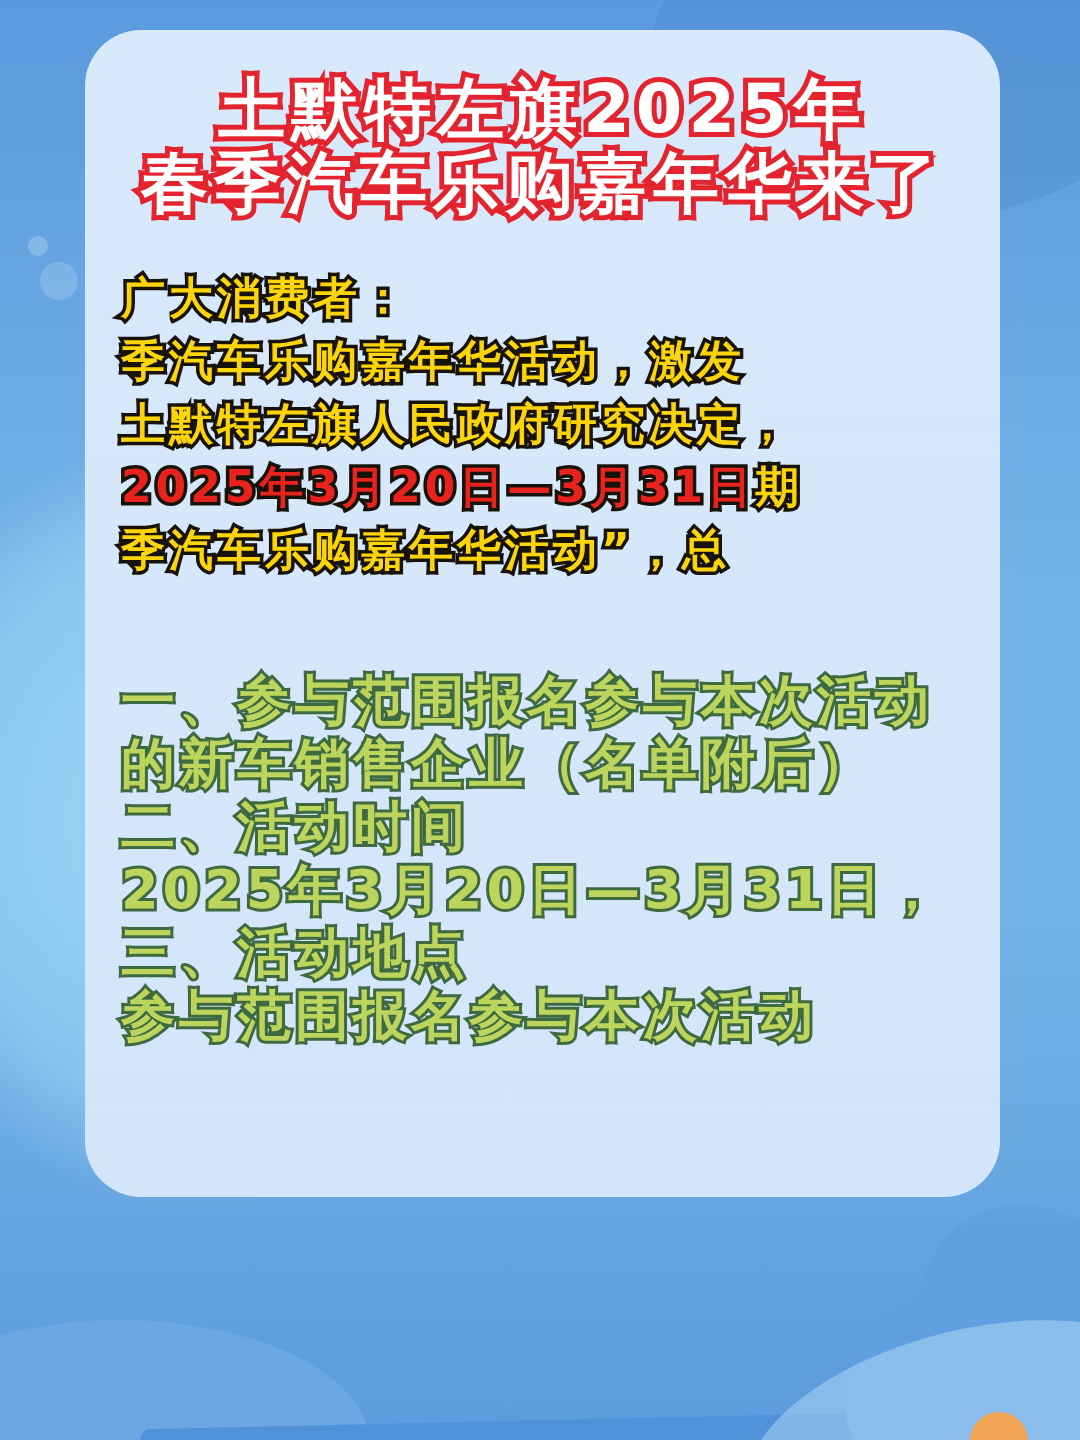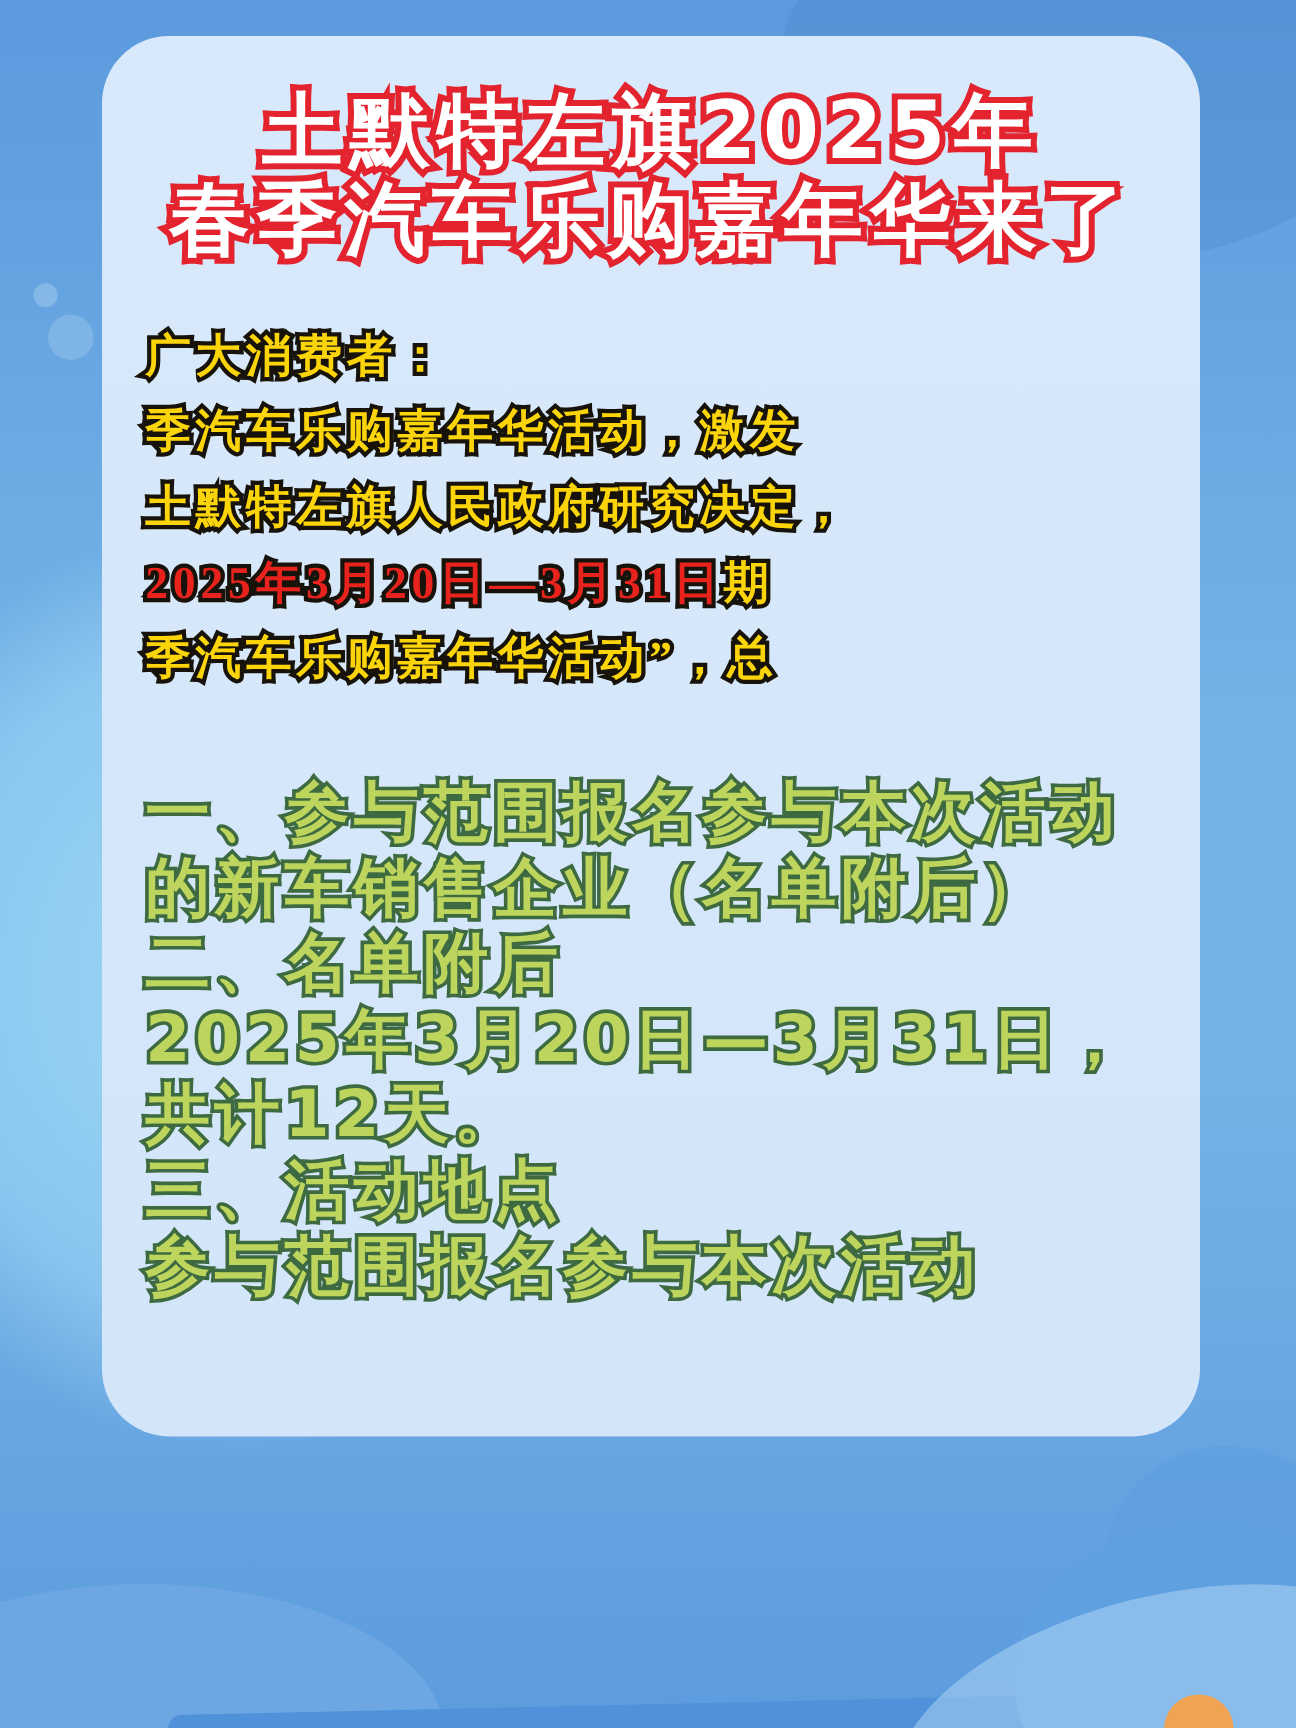--- a/index.html
+++ b/index.html
@@ -92,34 +92,33 @@
     font-weight: bold;
     letter-spacing: 6px;
     color: var(--title_fill);
     -webkit-text-stroke: 10px var(--title_stroke);
     paint-order: stroke fill;
     white-space: nowrap;
   }
 
   .notice { margin-top: 46px; }
   .notice-line {
-    font-size: 38px; line-height: 63px;
+    font-size: 44px; line-height: 63px;
     font-weight: bold;
     letter-spacing: 4px;
     white-space: nowrap;
-    font-family: Liberation Serif, serif;
   }
   .notice-line span {
     -webkit-text-stroke: 7px var(--ink);
     paint-order: stroke fill;
   }
   .notice-line span.yellow { color: var(--yellow); }
   .notice-line span.red    { color: var(--red); }
 
-  .sections { margin-top: 64px; }
+  .sections { margin-top: 88px; }
   .section-line {
     font-size: 54px; line-height: 63px;
     font-weight: bold;
     letter-spacing: 4px;
     white-space: nowrap;
     color: var(--green_fill);
     -webkit-text-stroke: 6px var(--green_stroke);
     paint-order: stroke fill;
   }
 </style>
@@ -159,21 +158,20 @@
         <span class="red">2025年3月20日—3月31日</span><span class="yellow">期</span>
       </div>
       <div class="notice-line">
         <span class="yellow">季汽车乐购嘉年华活动”，总</span>
       </div>
     </div>
 
     <div class="sections">
       <div class="section-line">一、参与范围报名参与本次活动</div>
       <div class="section-line">的新车销售企业（名单附后）</div>
-      <div class="section-line">二、名单附后</div>
+      <div class="section-line">二、活动时间</div>
       <div class="section-line">2025年3月20日—3月31日，</div>
-      <div class="section-line">共计12天。</div>
       <div class="section-line">三、活动地点</div>
       <div class="section-line">参与范围报名参与本次活动</div>
     </div>
 
   </div>
 </div>
 
 </body></html>

